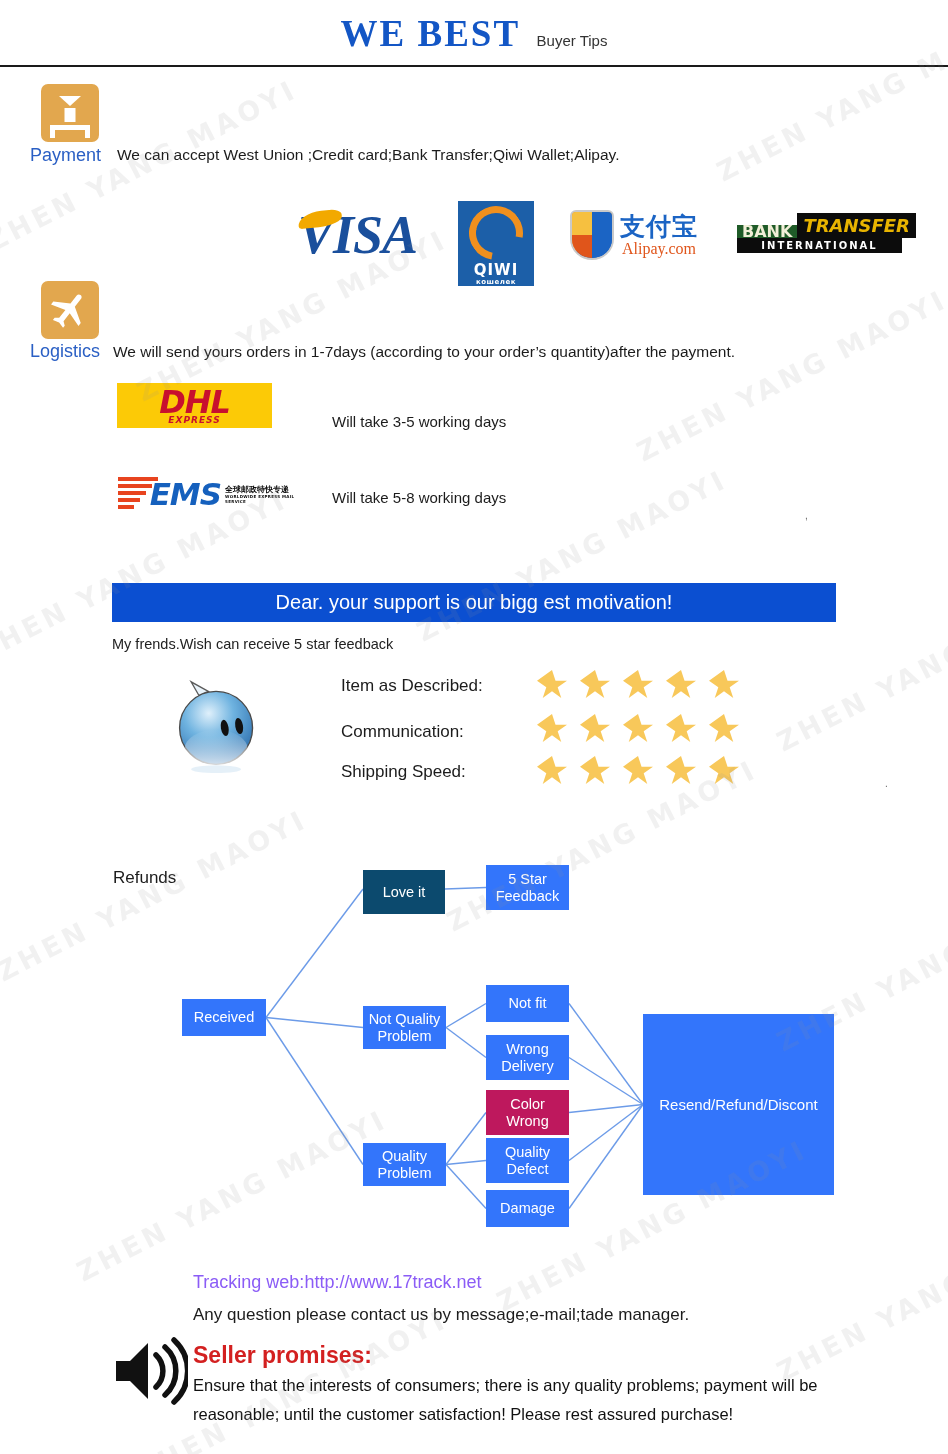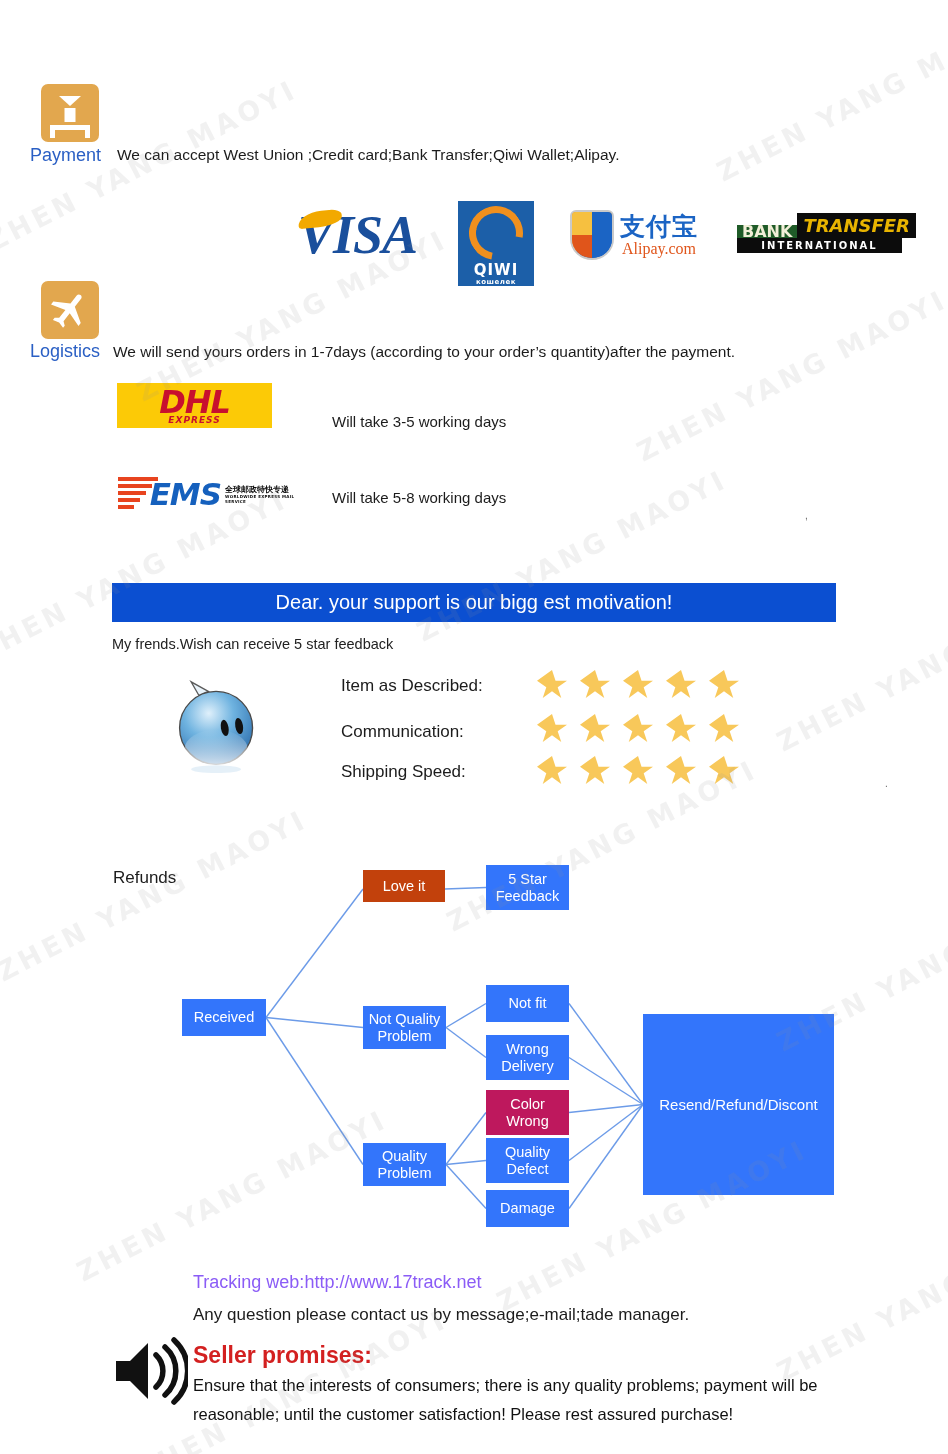--- a/index.html
+++ b/index.html
@@ -332,20 +332,26 @@
     <div class="wm" style="left:760px; top:650px;">ZHEN  YANG  MAOYI</div>
     <div class="wm" style="left:-20px; top:880px;">ZHEN  YANG  MAOYI</div>
     <div class="wm" style="left:430px; top:830px;">ZHEN  YANG  MAOYI</div>
     <div class="wm" style="left:760px; top:950px;">ZHEN  YANG  MAOYI</div>
     <div class="wm" style="left:60px;  top:1180px;">ZHEN  YANG  MAOYI</div>
     <div class="wm" style="left:480px; top:1210px;">ZHEN  YANG  MAOYI</div>
     <div class="wm" style="left:760px; top:1280px;">ZHEN  YANG  MAOYI</div>
     <div class="wm" style="left:120px; top:1380px;">ZHEN  YANG  MAOYI</div>
   </div>
 
+  <div class="header">
+    <div class="header-inner">
+      <span class="brand">WE  BEST</span>
+      <span class="brand-sub">Buyer Tips</span>
+    </div>
+  </div>
 
   <div class="sec-icon" style="left:41px; top:84px;">
     <div class="pay-glyph">
       <div class="pay-tri"></div>
       <div class="pay-sq"></div>
       <div class="pay-base"></div>
       <div class="pay-leg-l"></div>
       <div class="pay-leg-r"></div>
     </div>
   </div>
@@ -484,21 +490,21 @@
       <line x1="569" y1="1003.5" x2="643" y2="1104.5" stroke="#6C9BE8" stroke-width="1.4"></line>
       <line x1="569" y1="1057.5" x2="643" y2="1104.5" stroke="#6C9BE8" stroke-width="1.4"></line>
       <line x1="569" y1="1112.5" x2="643" y2="1104.5" stroke="#6C9BE8" stroke-width="1.4"></line>
       <line x1="569" y1="1160.5" x2="643" y2="1104.5" stroke="#6C9BE8" stroke-width="1.4"></line>
       <line x1="569" y1="1208.5" x2="643" y2="1104.5" stroke="#6C9BE8" stroke-width="1.4"></line>
     </svg>
   <div id="flow-nodes">
       <div class="fbox" style="left: 182px; top: 999px; width: 84px; height: 37px; background: rgb(51, 117, 251);">
         <div>Received</div>
       </div>
-      <div class="fbox" style="left: 363px; top: 870px; width: 82px; height: 32px; background: #c2410c;">
+      <div class="fbox" style="left: 363px; top: 870px; width: 82px; height: 44px; background: #0c4a6e;">
         <div>Love it</div>
       </div>
       <div class="fbox" style="left: 486px; top: 865px; width: 83px; height: 45px; background: rgb(51, 117, 251);">
         <div>5 Star<br>Feedback</div>
       </div>
       <div class="fbox" style="left: 363px; top: 1006px; width: 83px; height: 43px; background: rgb(51, 117, 251);">
         <div>Not Quality<br>Problem</div>
       </div>
       <div class="fbox" style="left: 363px; top: 1143px; width: 83px; height: 43px; background: rgb(51, 117, 251);">
         <div>Quality<br>Problem</div>

